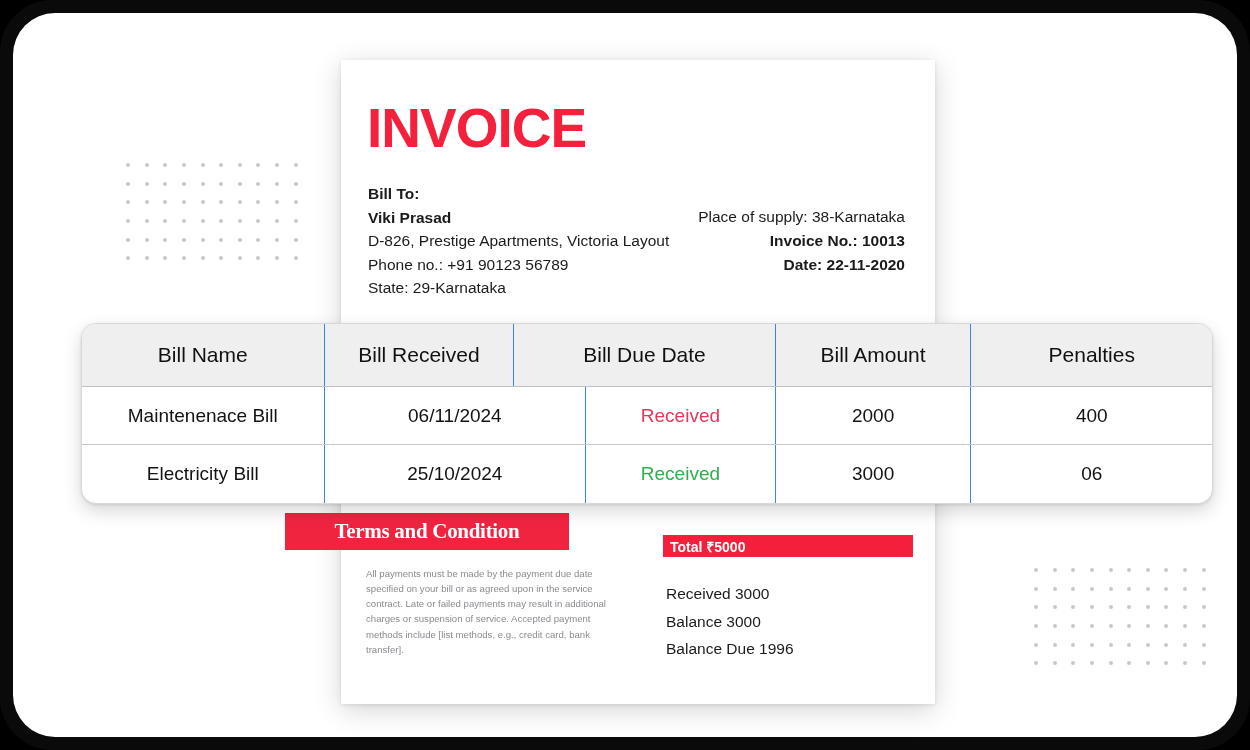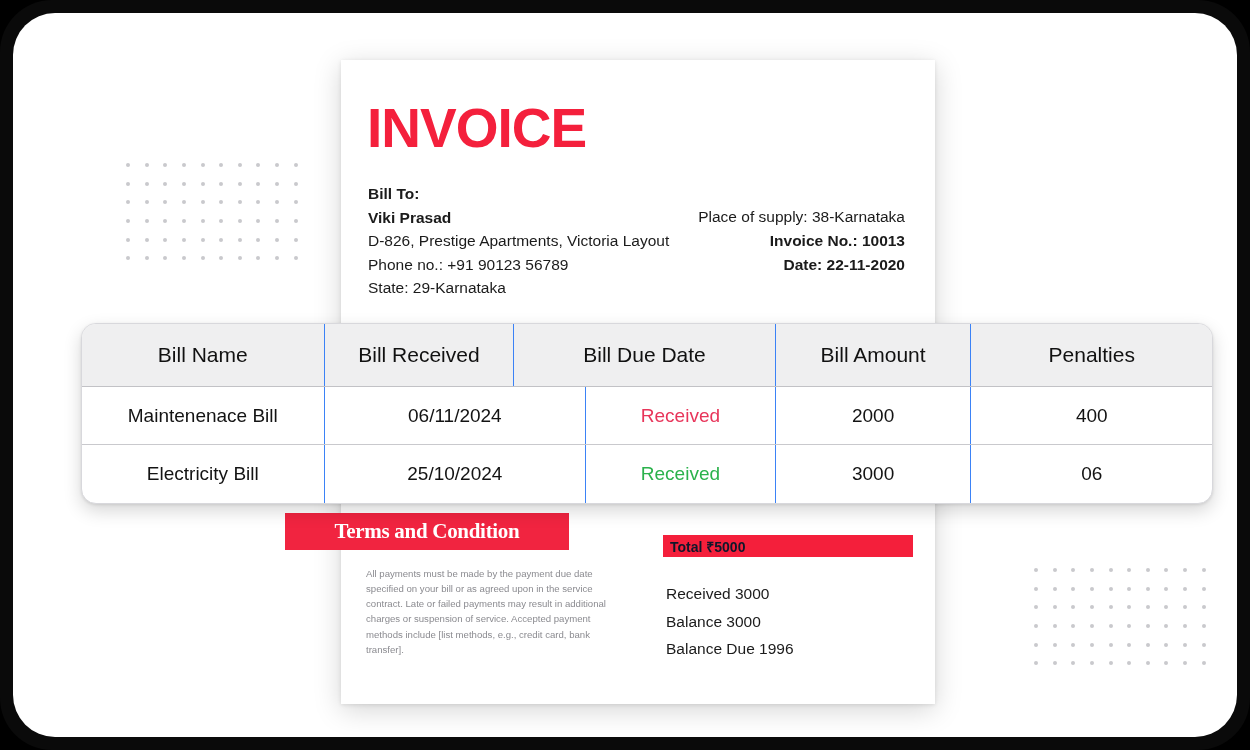--- a/index.html
+++ b/index.html
@@ -134,21 +134,21 @@
     position: absolute;
     left: 322px; top: 475px;
     width: 250px;
     height: 22px;
     background: #F41F3B;
     display: flex;
     align-items: center;
     padding-left: 7px;
   }
   #total-banner-label {
-    color: #0f172a;
+    color: #ffffff;
     font-size: 14px;
     font-weight: 700;
   }
   #totals-list {
     position: absolute;
     left: 325px; top: 520px;
     font-size: 15.5px;
     color: #1b1b1b;
     line-height: 1.78;
   }

